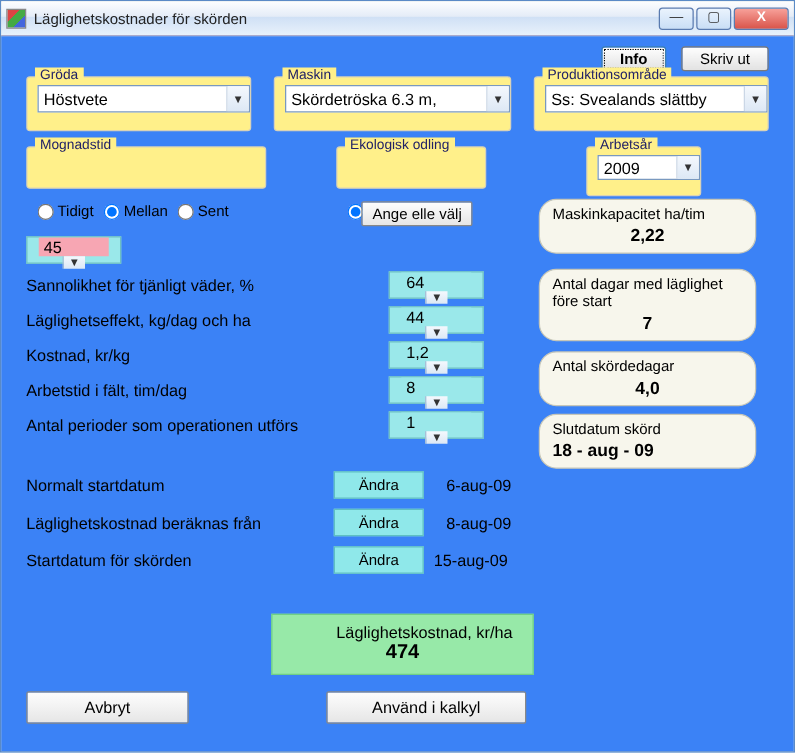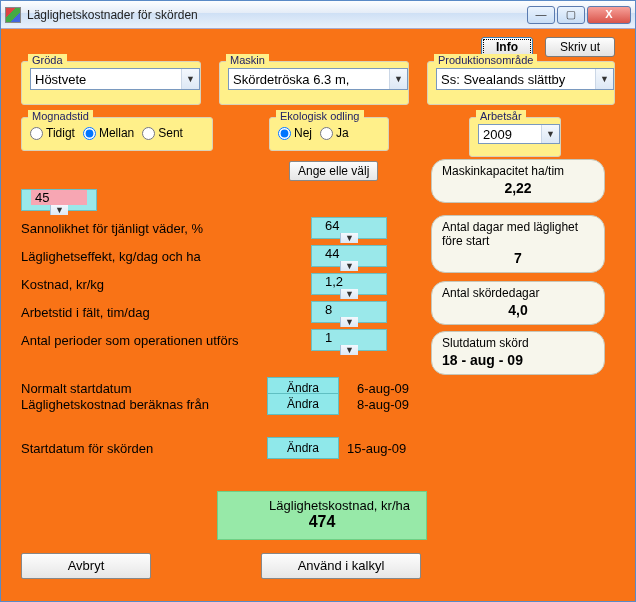--- a/index.html
+++ b/index.html
@@ -46,21 +46,21 @@
   }
   .winbtn.close {
     background: linear-gradient(#f7a19a,#d9544a);
     color: #fff; font-weight: bold;
     width: 44px;
   }
   .content {
     position: relative;
     flex: 1;
     padding: 10px 12px;
-    background: #f97316;
+    background: #3b82f6;
   }
   .topbtns {
     position: absolute;
     top: 8px; right: 20px;
     display: flex; gap: 12px;
   }
   .btn {
     border: 1px solid #7a7a7a;
     background: linear-gradient(#fefefe,#e2e2e2);
     padding: 2px 14px;
@@ -96,21 +96,21 @@
   }
   .select span { flex: 1; padding: 0 4px; font-size: 13px; }
   .select .arrow {
     width: 18px; height: 100%;
     border-left: 1px solid #cbd7e6;
     background: linear-gradient(#f4f8fd,#dde8f5);
     display: flex; align-items: center; justify-content: center;
     font-size: 9px; color: #333;
   }
   .radiorow { display: flex; gap: 8px; align-items: center; white-space: nowrap; }
-  .radiorow label { display: flex; align-items: center; gap: 3px; font-size: 12px; }
+  .radiorow label { display: flex; align-items: center; gap: 3px; font-size: 12px; margin-top: 36px; }
   input[type=radio] { margin: 0; }
 
   .smallbtn {
     border: 1px solid #888;
     background: linear-gradient(#fdfdfd,#e6e6e6);
     padding: 2px 8px;
     font-size: 12px;
     border-radius: 2px;
   }
   .row { position: absolute; display: flex; align-items: center; }
@@ -301,21 +301,21 @@
         <input value="1" style="">
         <div class="arrow">▼</div>
       </div>
     </div>
 
     <div class="row" style="left:20px; top:348px;">
       <div class="lbl" style="width:246px;">Normalt startdatum</div>
       <div class="cyanbtn">Ändra</div>
       <div class="lbl" style="margin-left:18px;">6-aug-09</div>
     </div>
-    <div class="row" style="left:20px; top:364px;justify-content:center;">
+    <div class="row" style="left:20px; top:378px;justify-content:center;">
       <div class="lbl" style="width:246px;">Läglighetskostnad beräknas från</div>
       <div class="cyanbtn">Ändra</div>
       <div class="lbl" style="margin-left:18px;">8-aug-09</div>
     </div>
     <div class="row" style="left:20px; top:408px;">
       <div class="lbl" style="width:246px;">Startdatum för skörden</div>
       <div class="cyanbtn">Ändra</div>
       <div class="lbl" style="margin-left:8px;">15-aug-09</div>
     </div>
 

